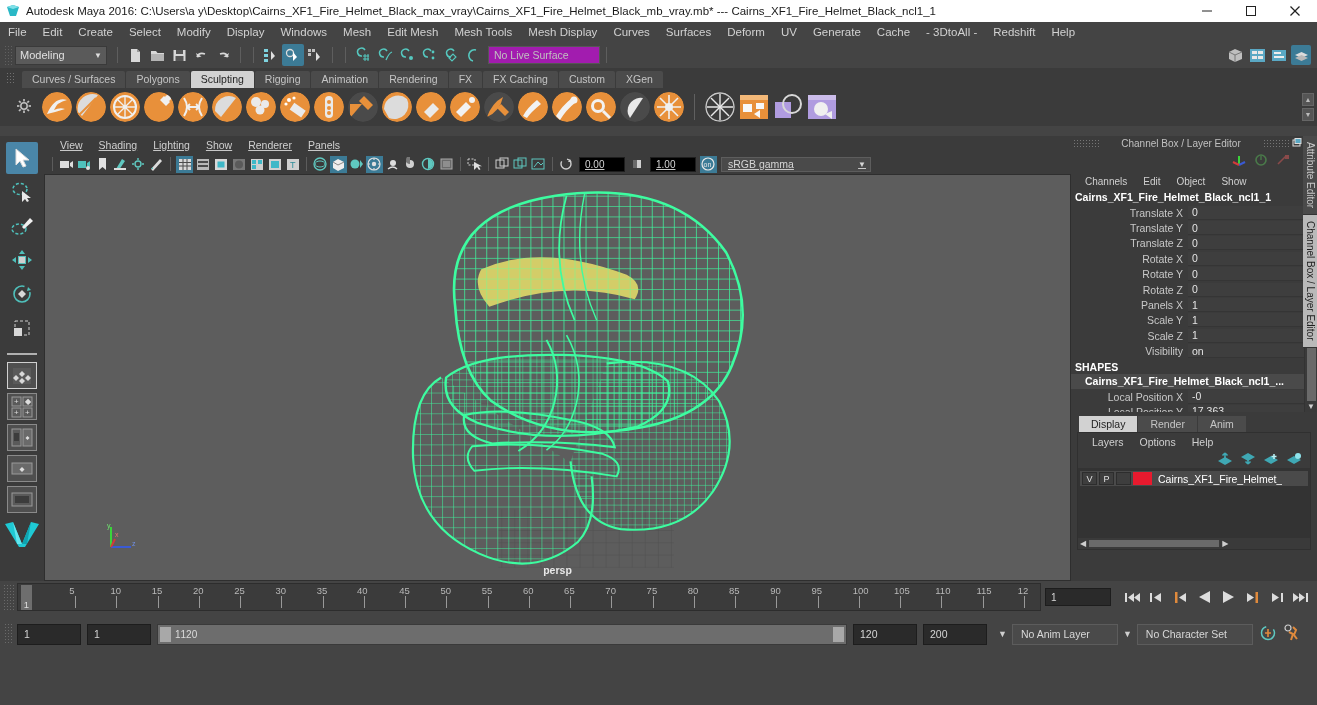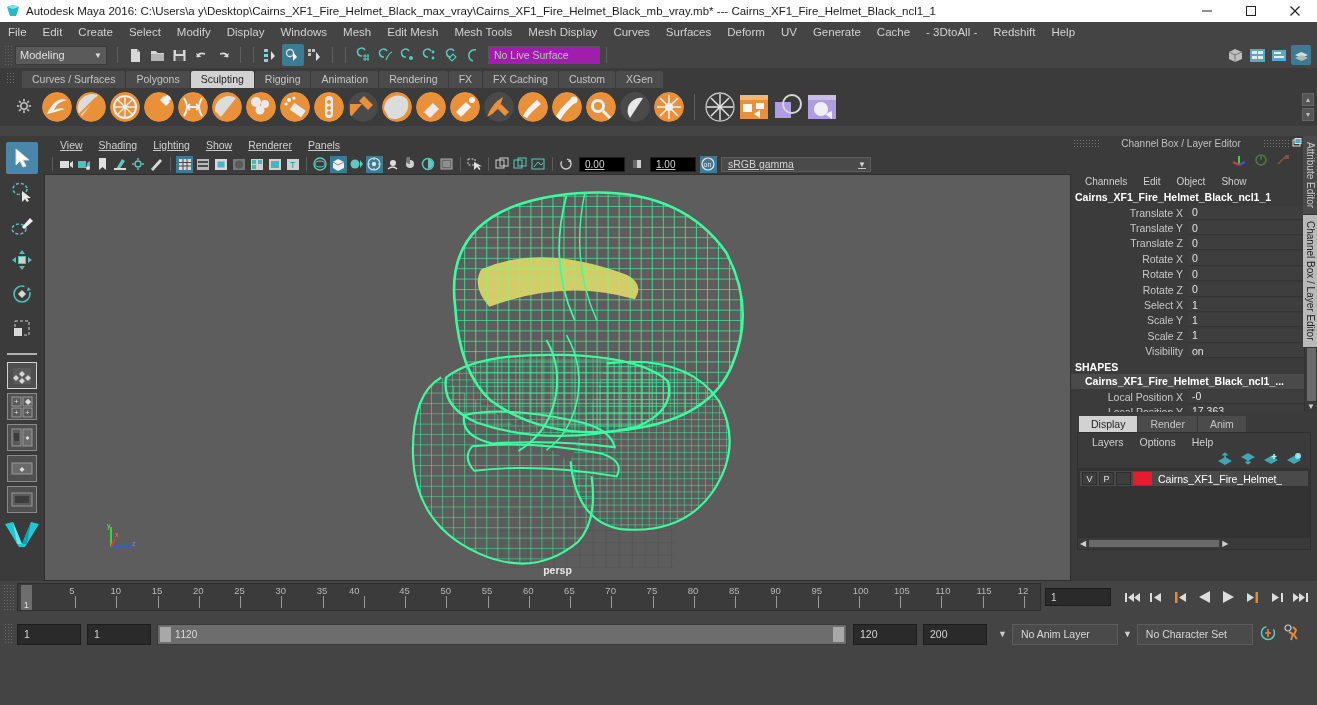--- a/index.html
+++ b/index.html
@@ -1184,21 +1184,21 @@
           </div>
           <div class="cb-row">
             <span class="cb-lbl">Rotate Y</span>
             <span class="cb-val">0</span>
           </div>
           <div class="cb-row">
             <span class="cb-lbl">Rotate Z</span>
             <span class="cb-val">0</span>
           </div>
           <div class="cb-row">
-            <span class="cb-lbl">Select X</span>
+            <span class="cb-lbl">Panels X</span>
             <span class="cb-val">1</span>
           </div>
           <div class="cb-row">
             <span class="cb-lbl">Scale Y</span>
             <span class="cb-val">1</span>
           </div>
           <div class="cb-row">
             <span class="cb-lbl">Scale Z</span>
             <span class="cb-val">1</span>
           </div>
@@ -1297,21 +1297,21 @@
         <div class="ts-tick" style="left: 133.719px;">15</div>
         <div class="ts-mark" style="left: 139.719px;"></div>
         <div class="ts-tick" style="left: 174.959px;">20</div>
         <div class="ts-mark" style="left: 180.959px;"></div>
         <div class="ts-tick" style="left: 216.198px;">25</div>
         <div class="ts-mark" style="left: 222.198px;"></div>
         <div class="ts-tick" style="left: 257.438px;">30</div>
         <div class="ts-mark" style="left: 263.438px;"></div>
         <div class="ts-tick" style="left: 298.678px;">35</div>
         <div class="ts-mark" style="left: 304.678px;"></div>
-        <div class="ts-tick" style="left: 331px;">40</div>
+        <div class="ts-tick" style="left: 339px;">40</div>
         <div class="ts-mark" style="left: 345.917px;"></div>
         <div class="ts-tick" style="left: 381.157px;">45</div>
         <div class="ts-mark" style="left: 387.157px;"></div>
         <div class="ts-tick" style="left: 422.397px;">50</div>
         <div class="ts-mark" style="left: 428.397px;"></div>
         <div class="ts-tick" style="left: 463.636px;">55</div>
         <div class="ts-mark" style="left: 469.636px;"></div>
         <div class="ts-tick" style="left: 504.876px;">60</div>
         <div class="ts-mark" style="left: 510.876px;"></div>
         <div class="ts-tick" style="left: 546.116px;">65</div>

